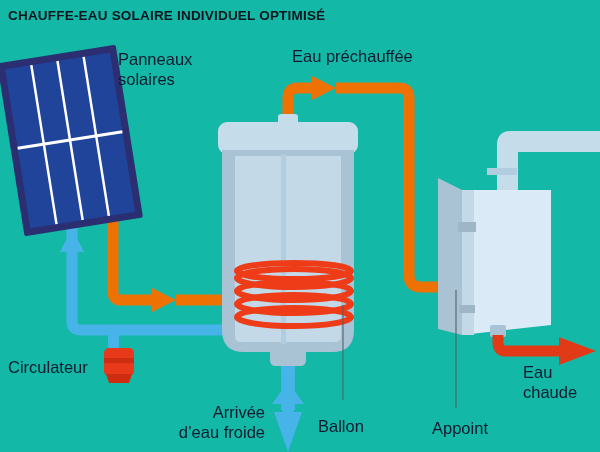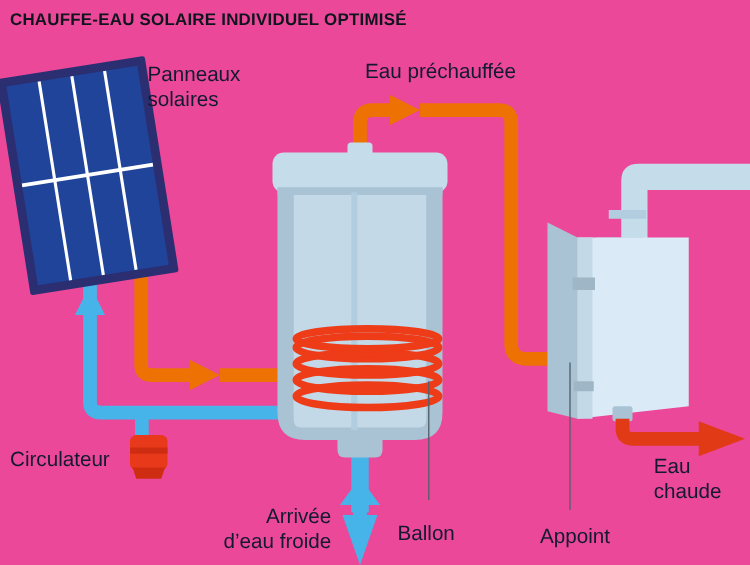--- a/index.html
+++ b/index.html
@@ -7,21 +7,21 @@
     padding: 0;
     background: #ffffff;
   }
   body {
     font-family: "Liberation Sans", sans-serif;
   }
   #page {
     position: relative;
     width: 600px;
     height: 452px;
-    background: #ec4899;
+    background: #14b8a6;
     overflow: hidden;
   }
   #diagram-svg {
     position: absolute;
     left: 0;
     top: 0;
     width: 600px;
     height: 452px;
     display: block;
   }

